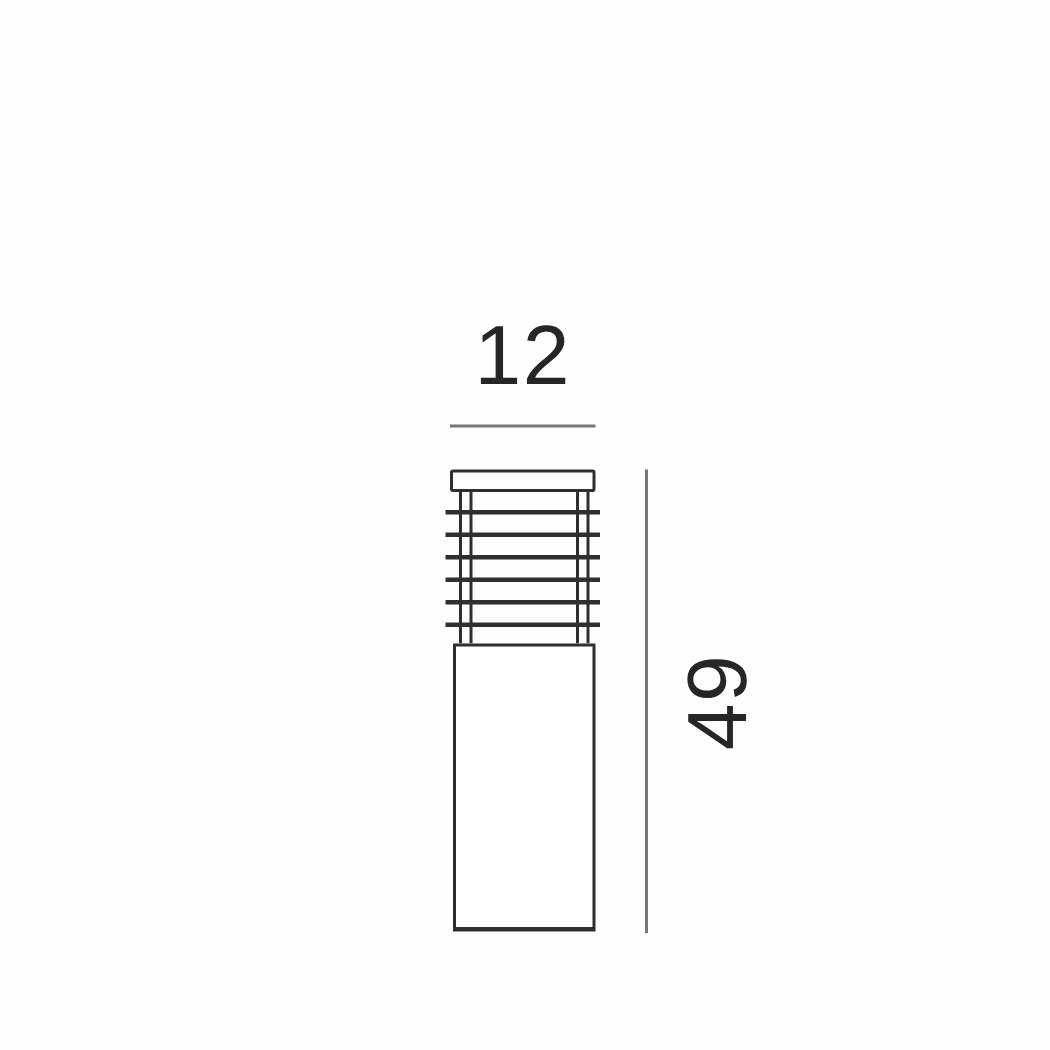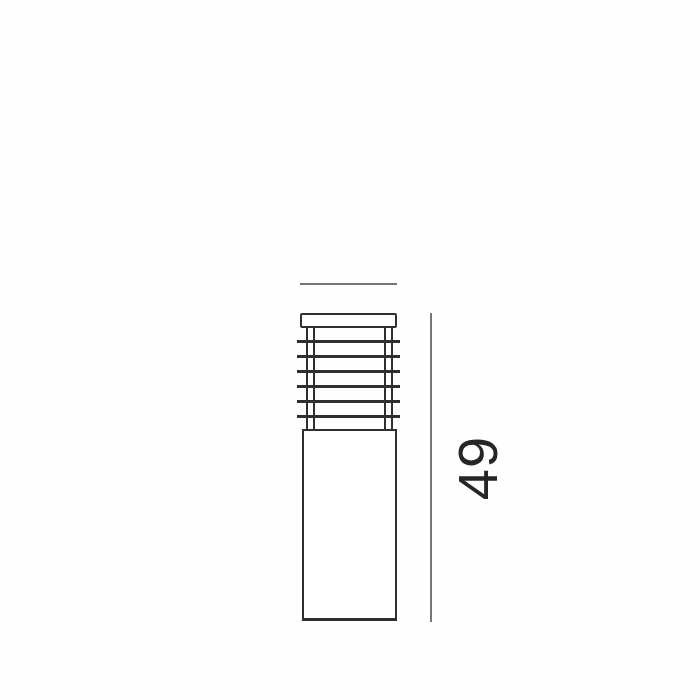--- a/index.html
+++ b/index.html
@@ -87,20 +87,21 @@
     border: 2px solid var(--outline);
     border-bottom-width: 3px;
     background: #fff;
   }
 </style>
 </head>
 <body>
 
 <div class="canvas">
 
+  <div class="dim-label dim-label-width">12</div>
 
   <div class="dim-line-h"></div>
 
   <div class="cap"></div>
 
   <div class="louver">
     <div class="post post-left-outer"></div>
     <div class="post post-left-inner"></div>
     <div class="post post-right-inner"></div>
     <div class="post post-right-outer"></div>

